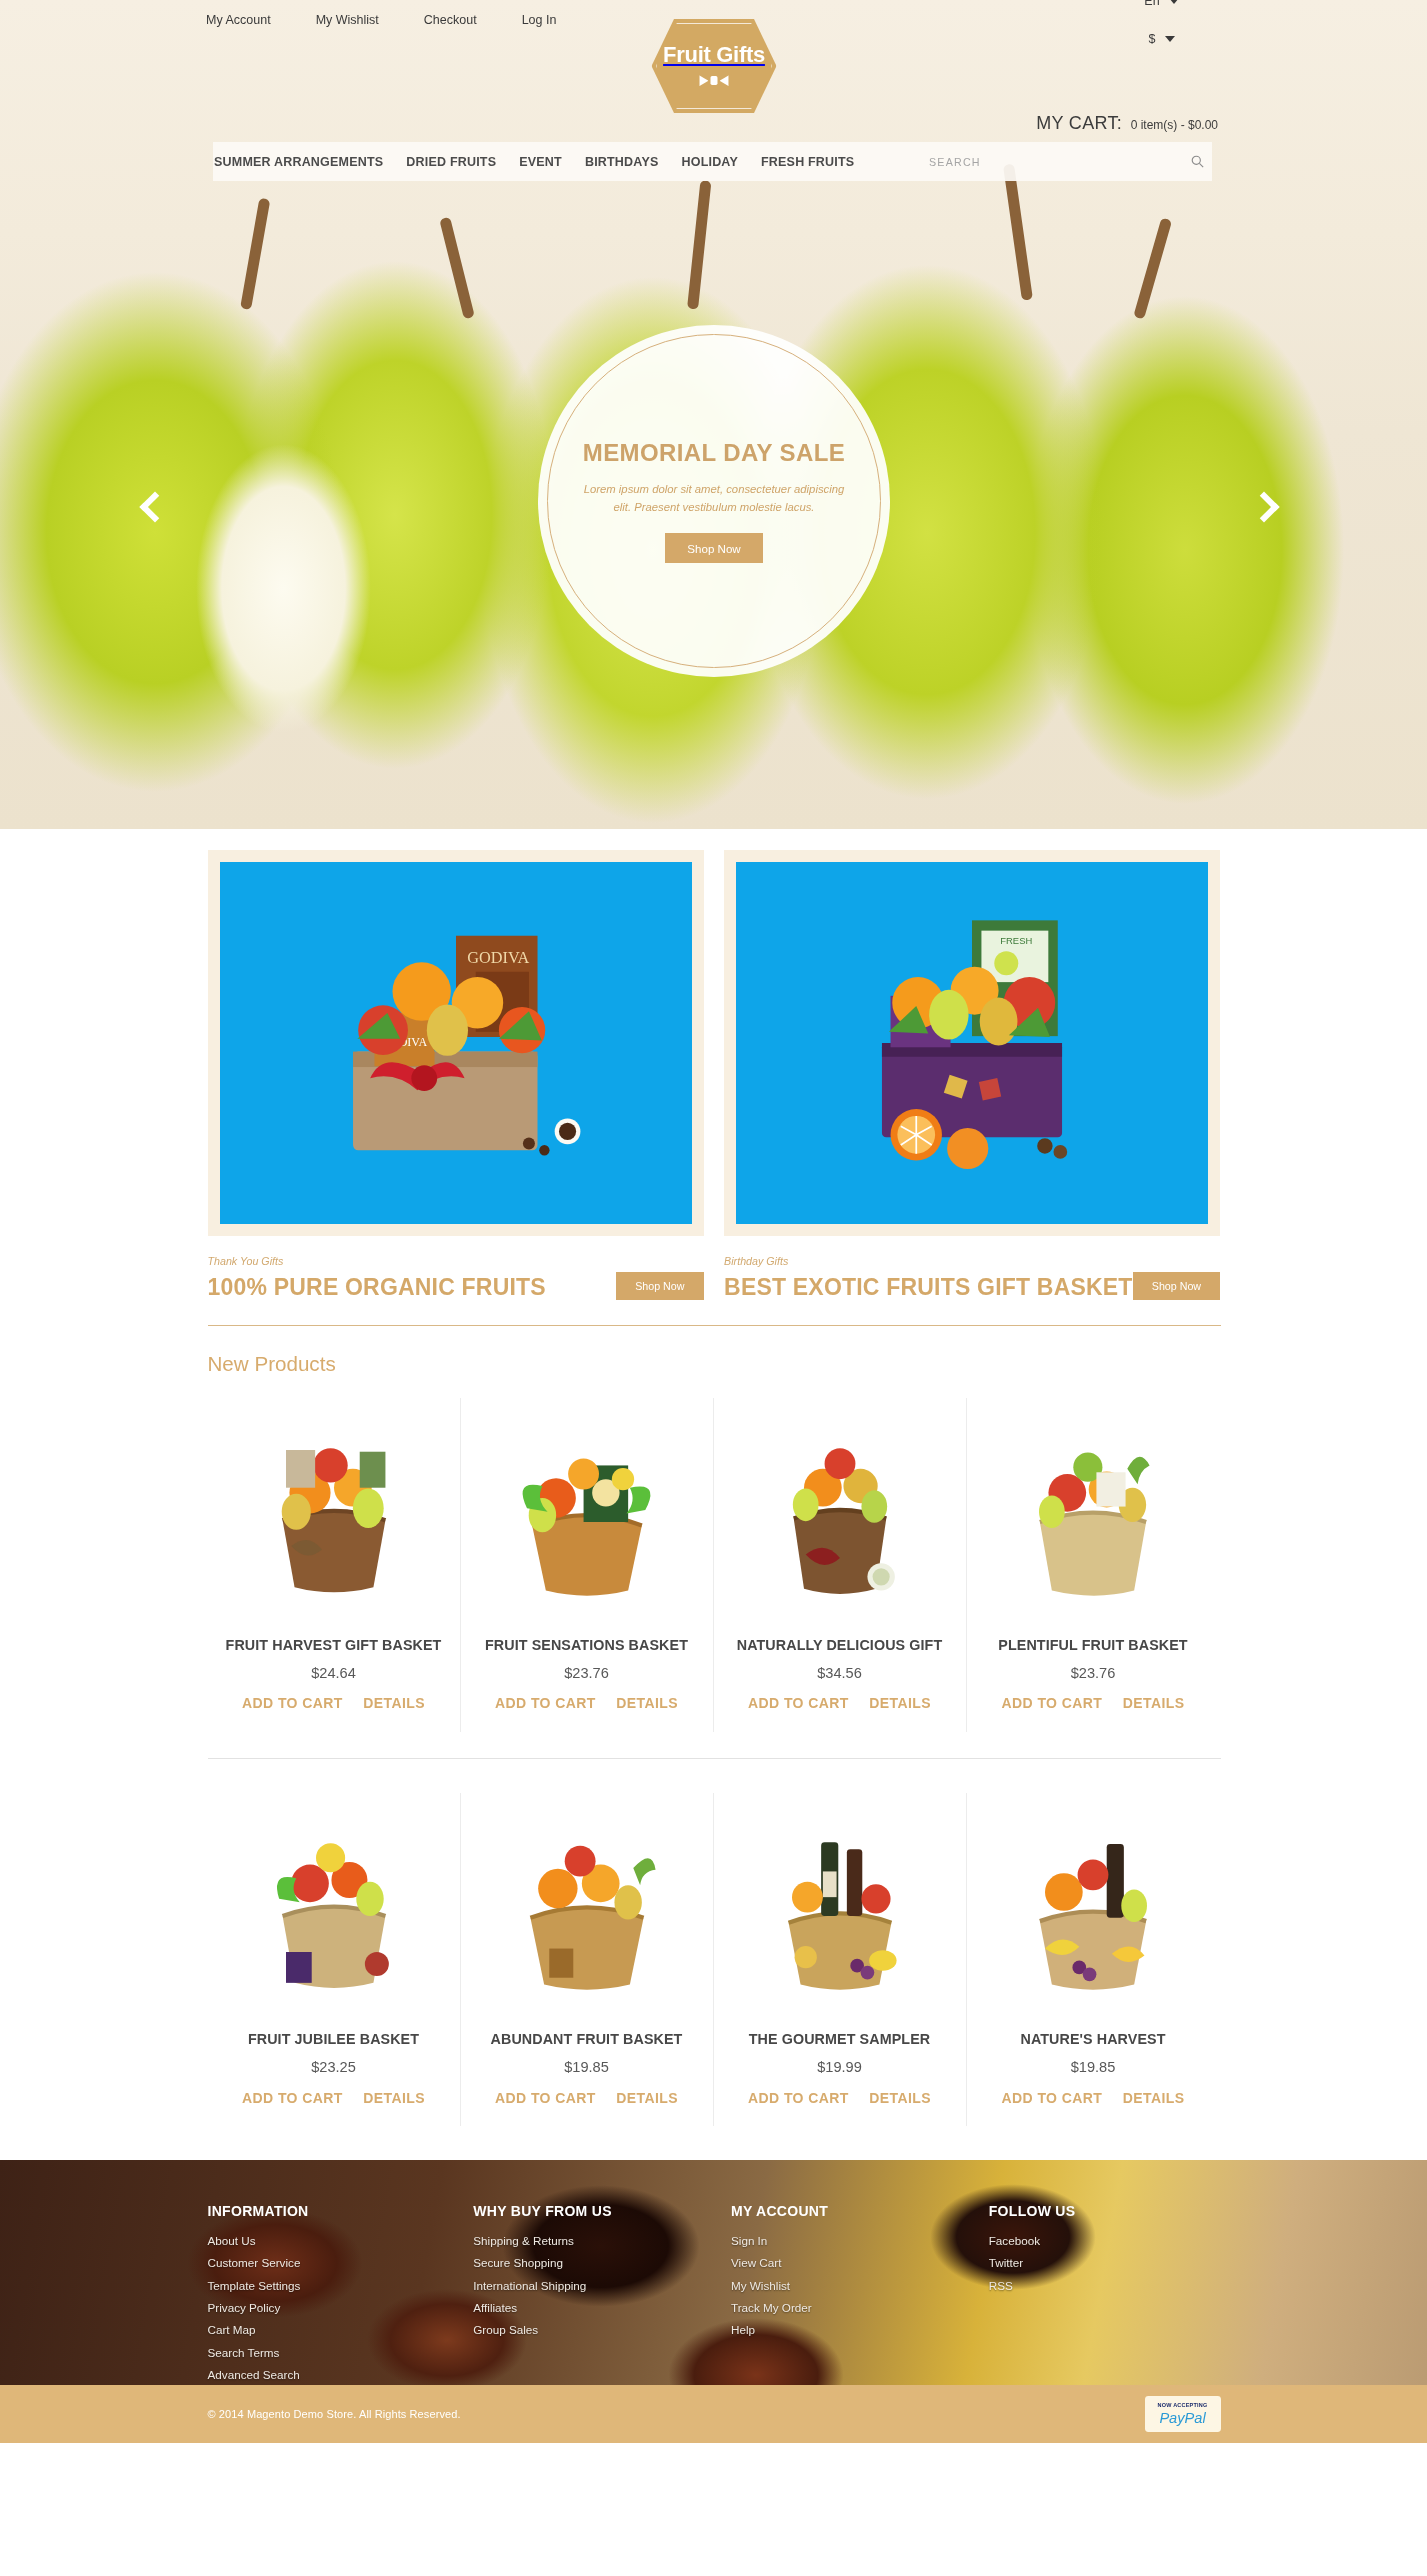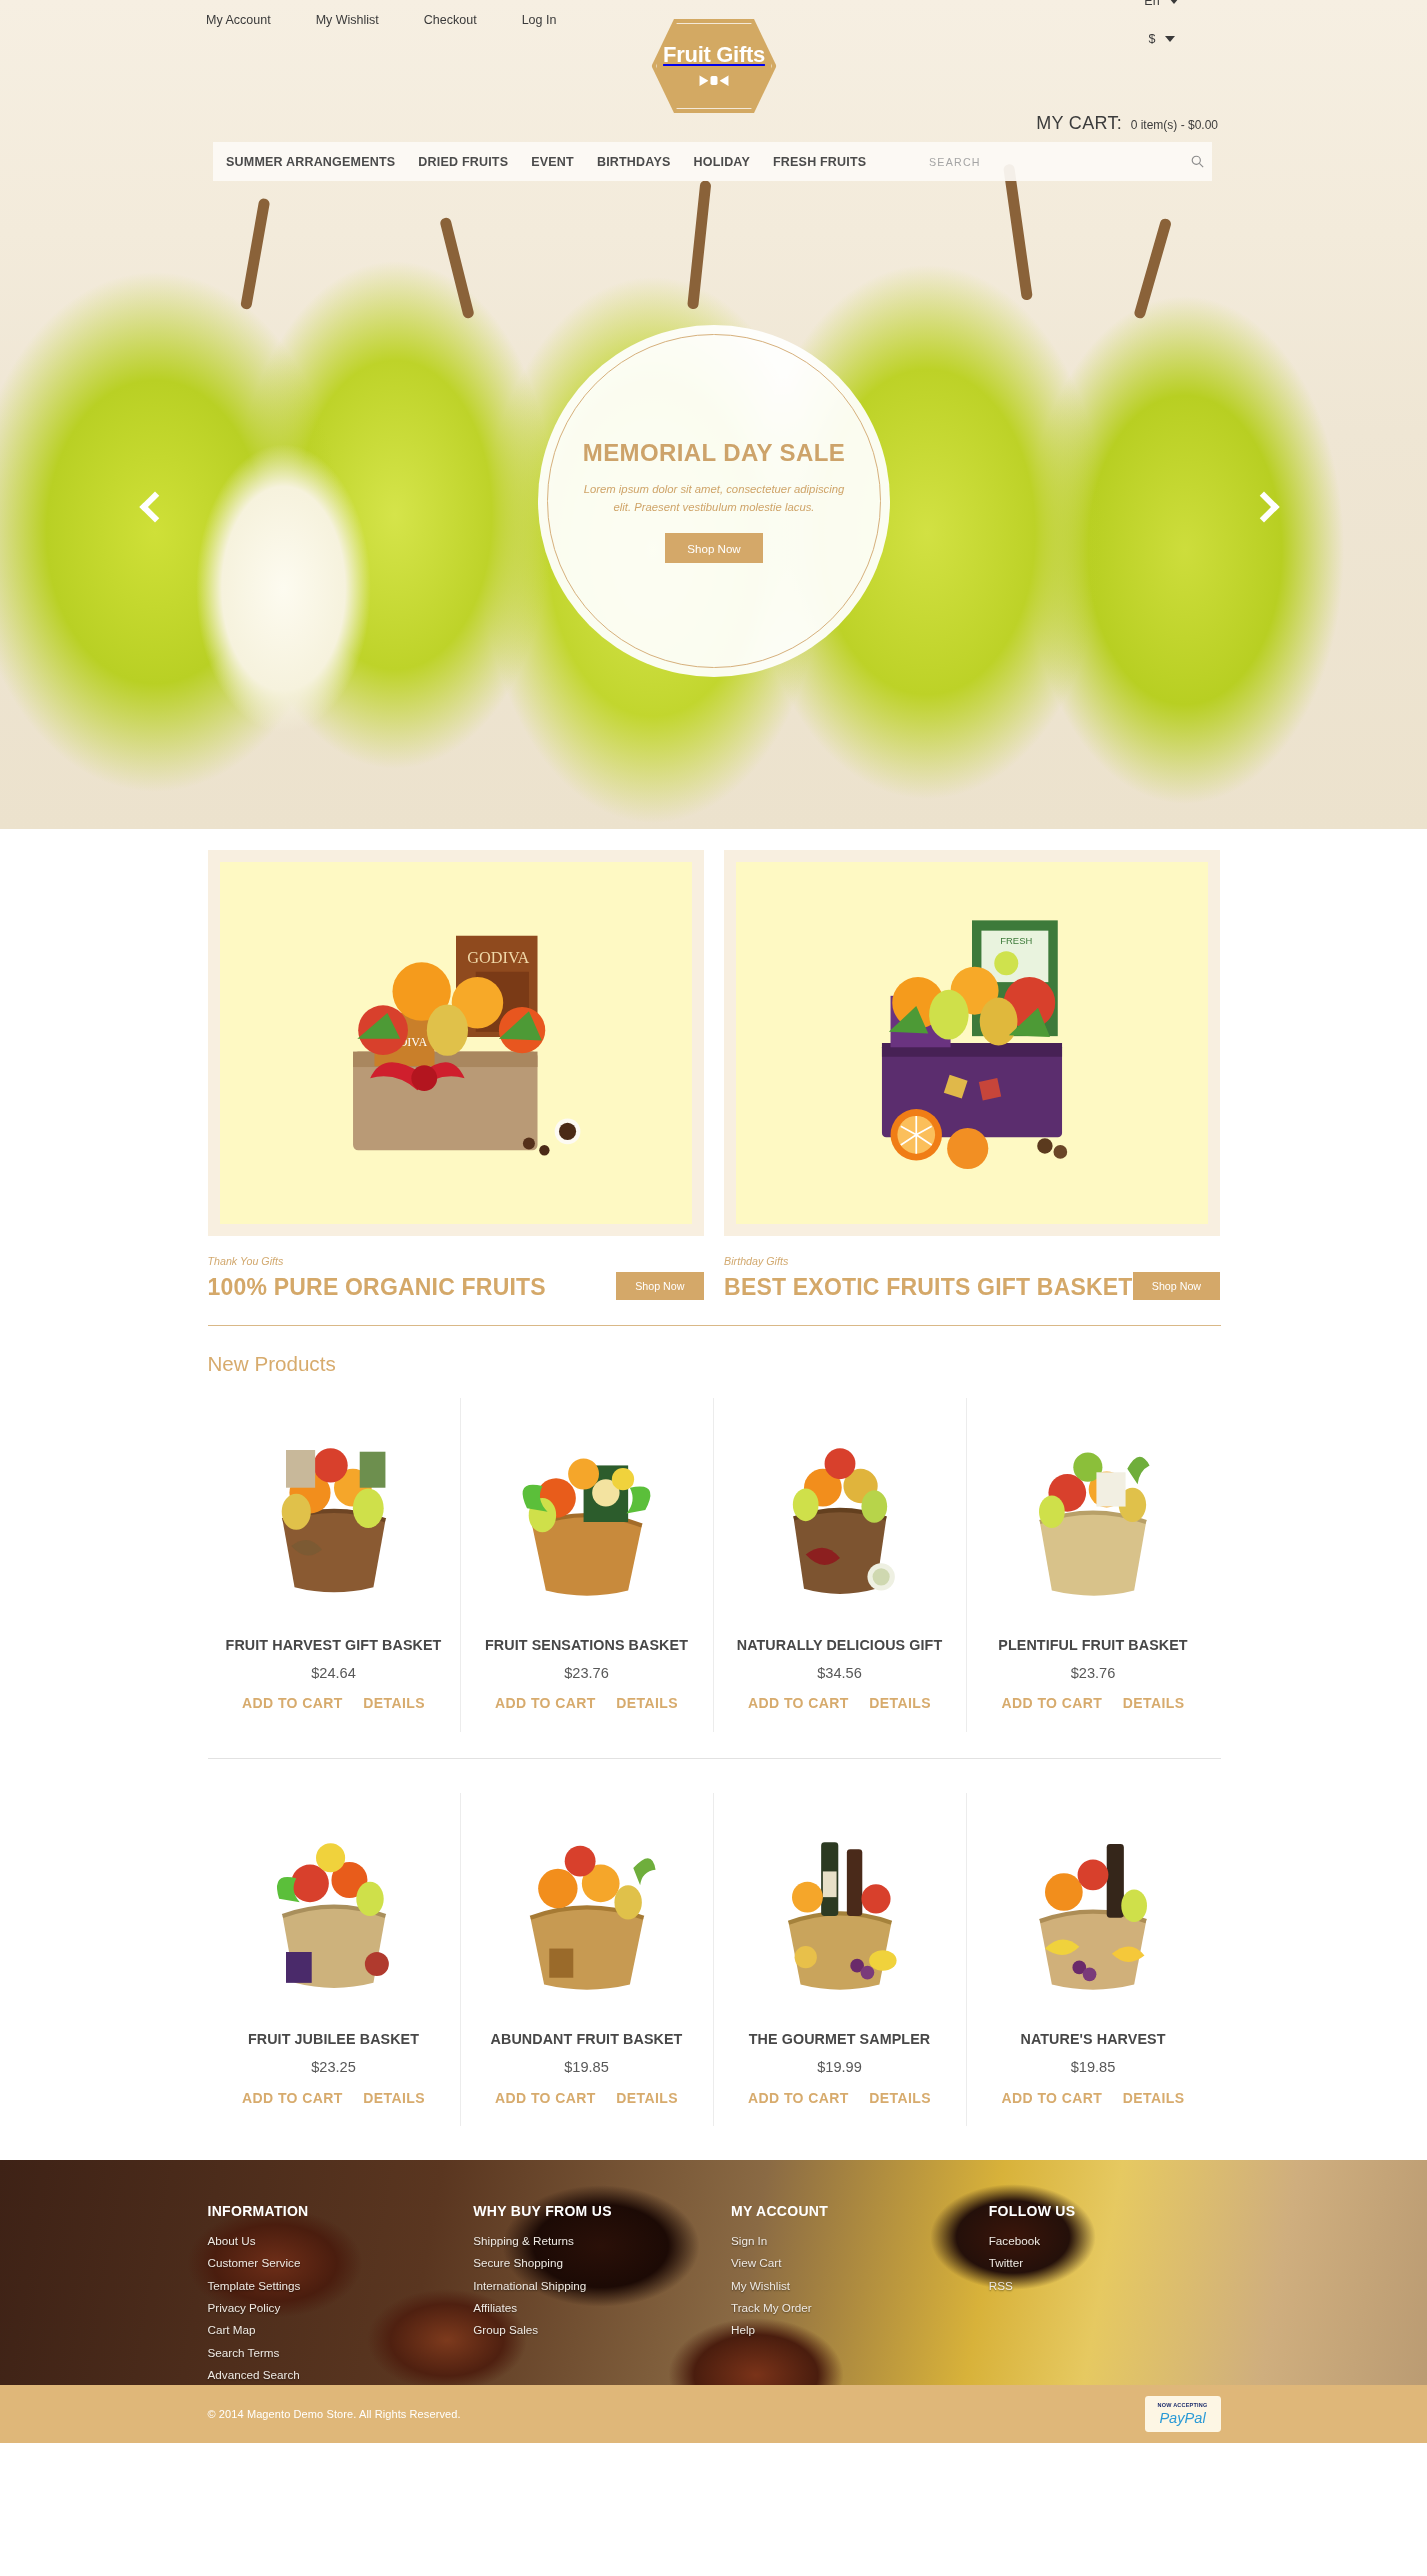--- a/index.html
+++ b/index.html
@@ -83,21 +83,21 @@
     display:flex; align-items:baseline; gap:8.6px;
   }
   .cart-label { font-size:18px; color:#3c3c3c; letter-spacing:0.3px; }
   .cart-val { font-size:12px; color:#3c3c3c; }
 
   .navbar {
     position: absolute; left: 213px; top: 142px; width: 999px; height: 39px;
     background: rgba(252,250,245,.93); z-index: 6;
     display: flex; align-items: center;
   }
-  .nav-items { display:flex; align-items:center; gap:23px; padding-left: 13px; }
+  .nav-items { display:flex; align-items:center; gap:23px; padding-left: 1px; }
   .nav-items a {
     font-size: 12.5px; letter-spacing:0.2px; color:#4b4b4b; text-decoration:none;
     font-weight: 600; font-stretch: condensed;
   }
   .nav-search { margin-left:auto; display:flex; align-items:center; width:283px; }
   .nav-search input {
     flex:1; border:0; background:transparent; outline:none;
     font-size:10.7px; color:#7a7a7a; letter-spacing:1px; padding:3.4px 0;
   }
   .nav-search input::placeholder { color:#a5a5a5; letter-spacing:1.2px; }
@@ -142,21 +142,21 @@
   .arrow.left .chev { transform: rotate(-135deg); margin-left:6.9px; }
   .arrow.right .chev { transform: rotate(45deg); }
 
   
   .wrap { width: 1013px; margin: 0 auto; }
   .promos { display:flex; gap: 20.6px; padding-top: 20.6px; }
   .promo { width: 496px; }
   .promo-frame {
     background:#f8efe0; padding: 12px; height: 386px;
   }
-  .promo-img { width:100%; height:100%; background:#fef9c3; position:relative; overflow:hidden; }
+  .promo-img { width:100%; height:100%; background:#0ea5e9; position:relative; overflow:hidden; }
   .basket1, .basket2 { position:absolute; left:50%; top:50%; transform:translate(-50%,-50%); }
 
   .promo-foot { display:flex; align-items:flex-end; margin-top: 19px; }
   .promo-kicker { font-size:10.7px; font-style:italic; color:#d2a96f; }
   .promo-title {
     font-size:23px; font-weight:bold; color:#d4a869; letter-spacing:0.2px;
     font-stretch:condensed; margin-top:7.7px; white-space:nowrap;
   }
   .promo-btn {
     background:#d4a869; color:#fff; border:0; font-size:10.7px; padding:7.7px 19px;

